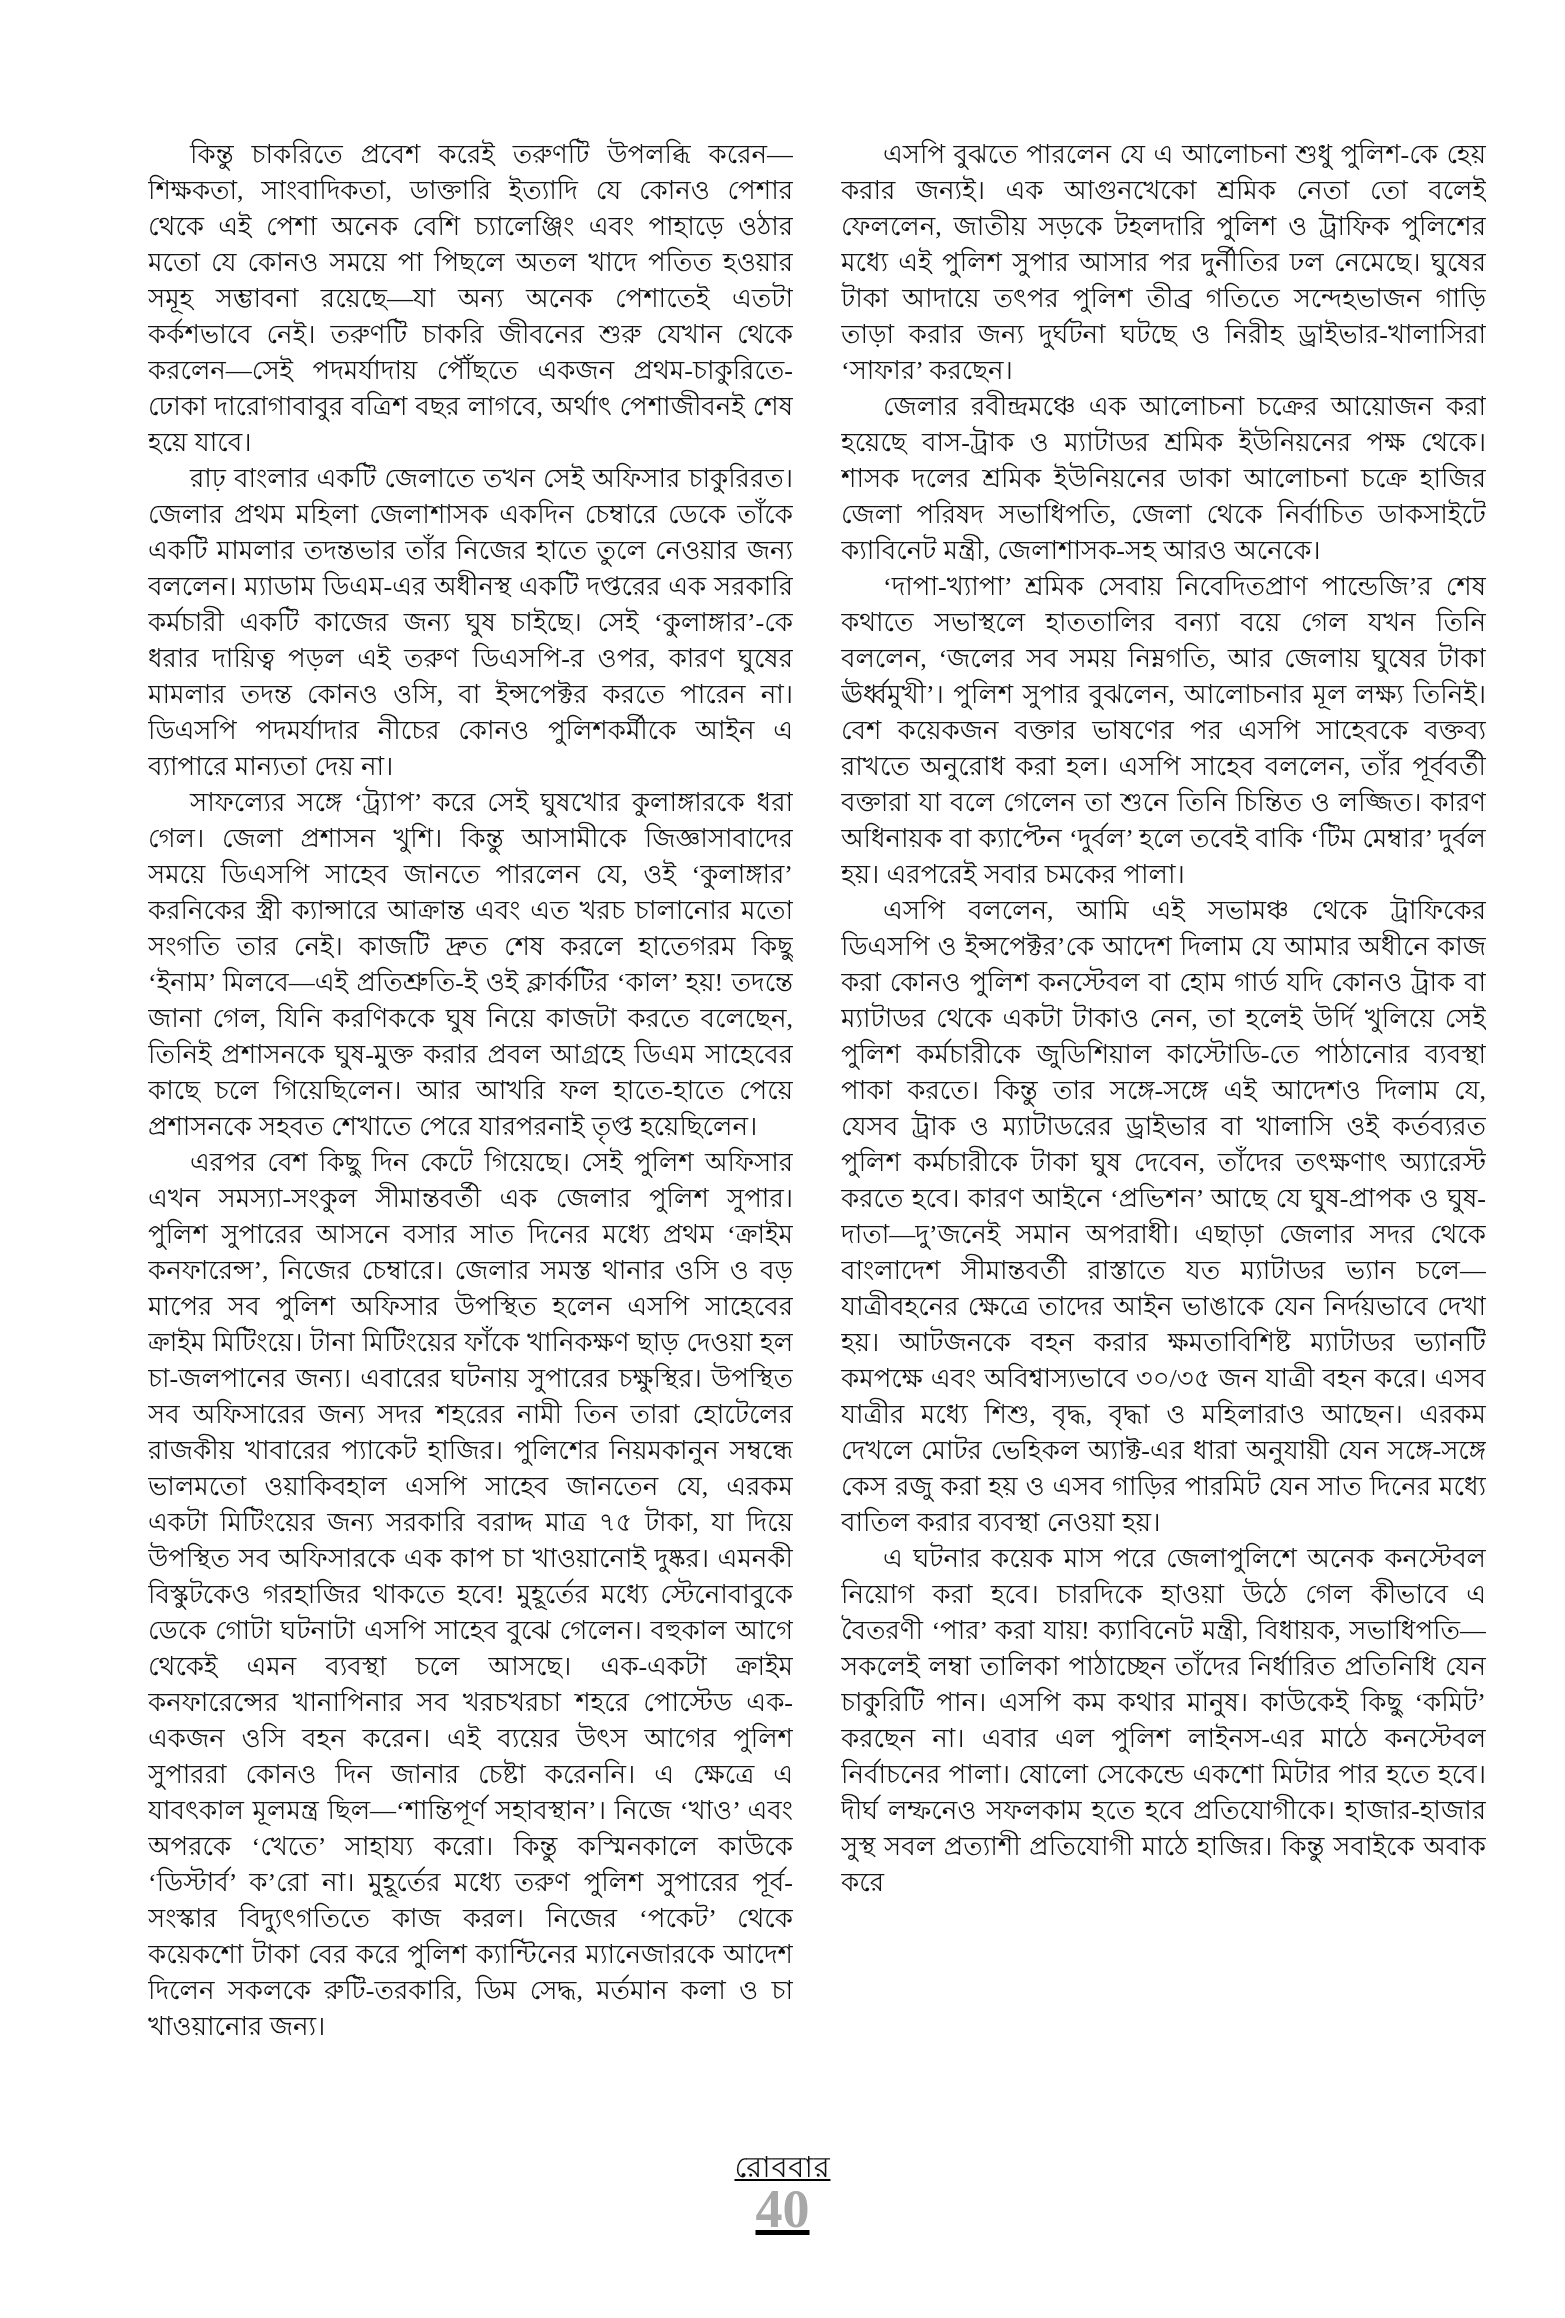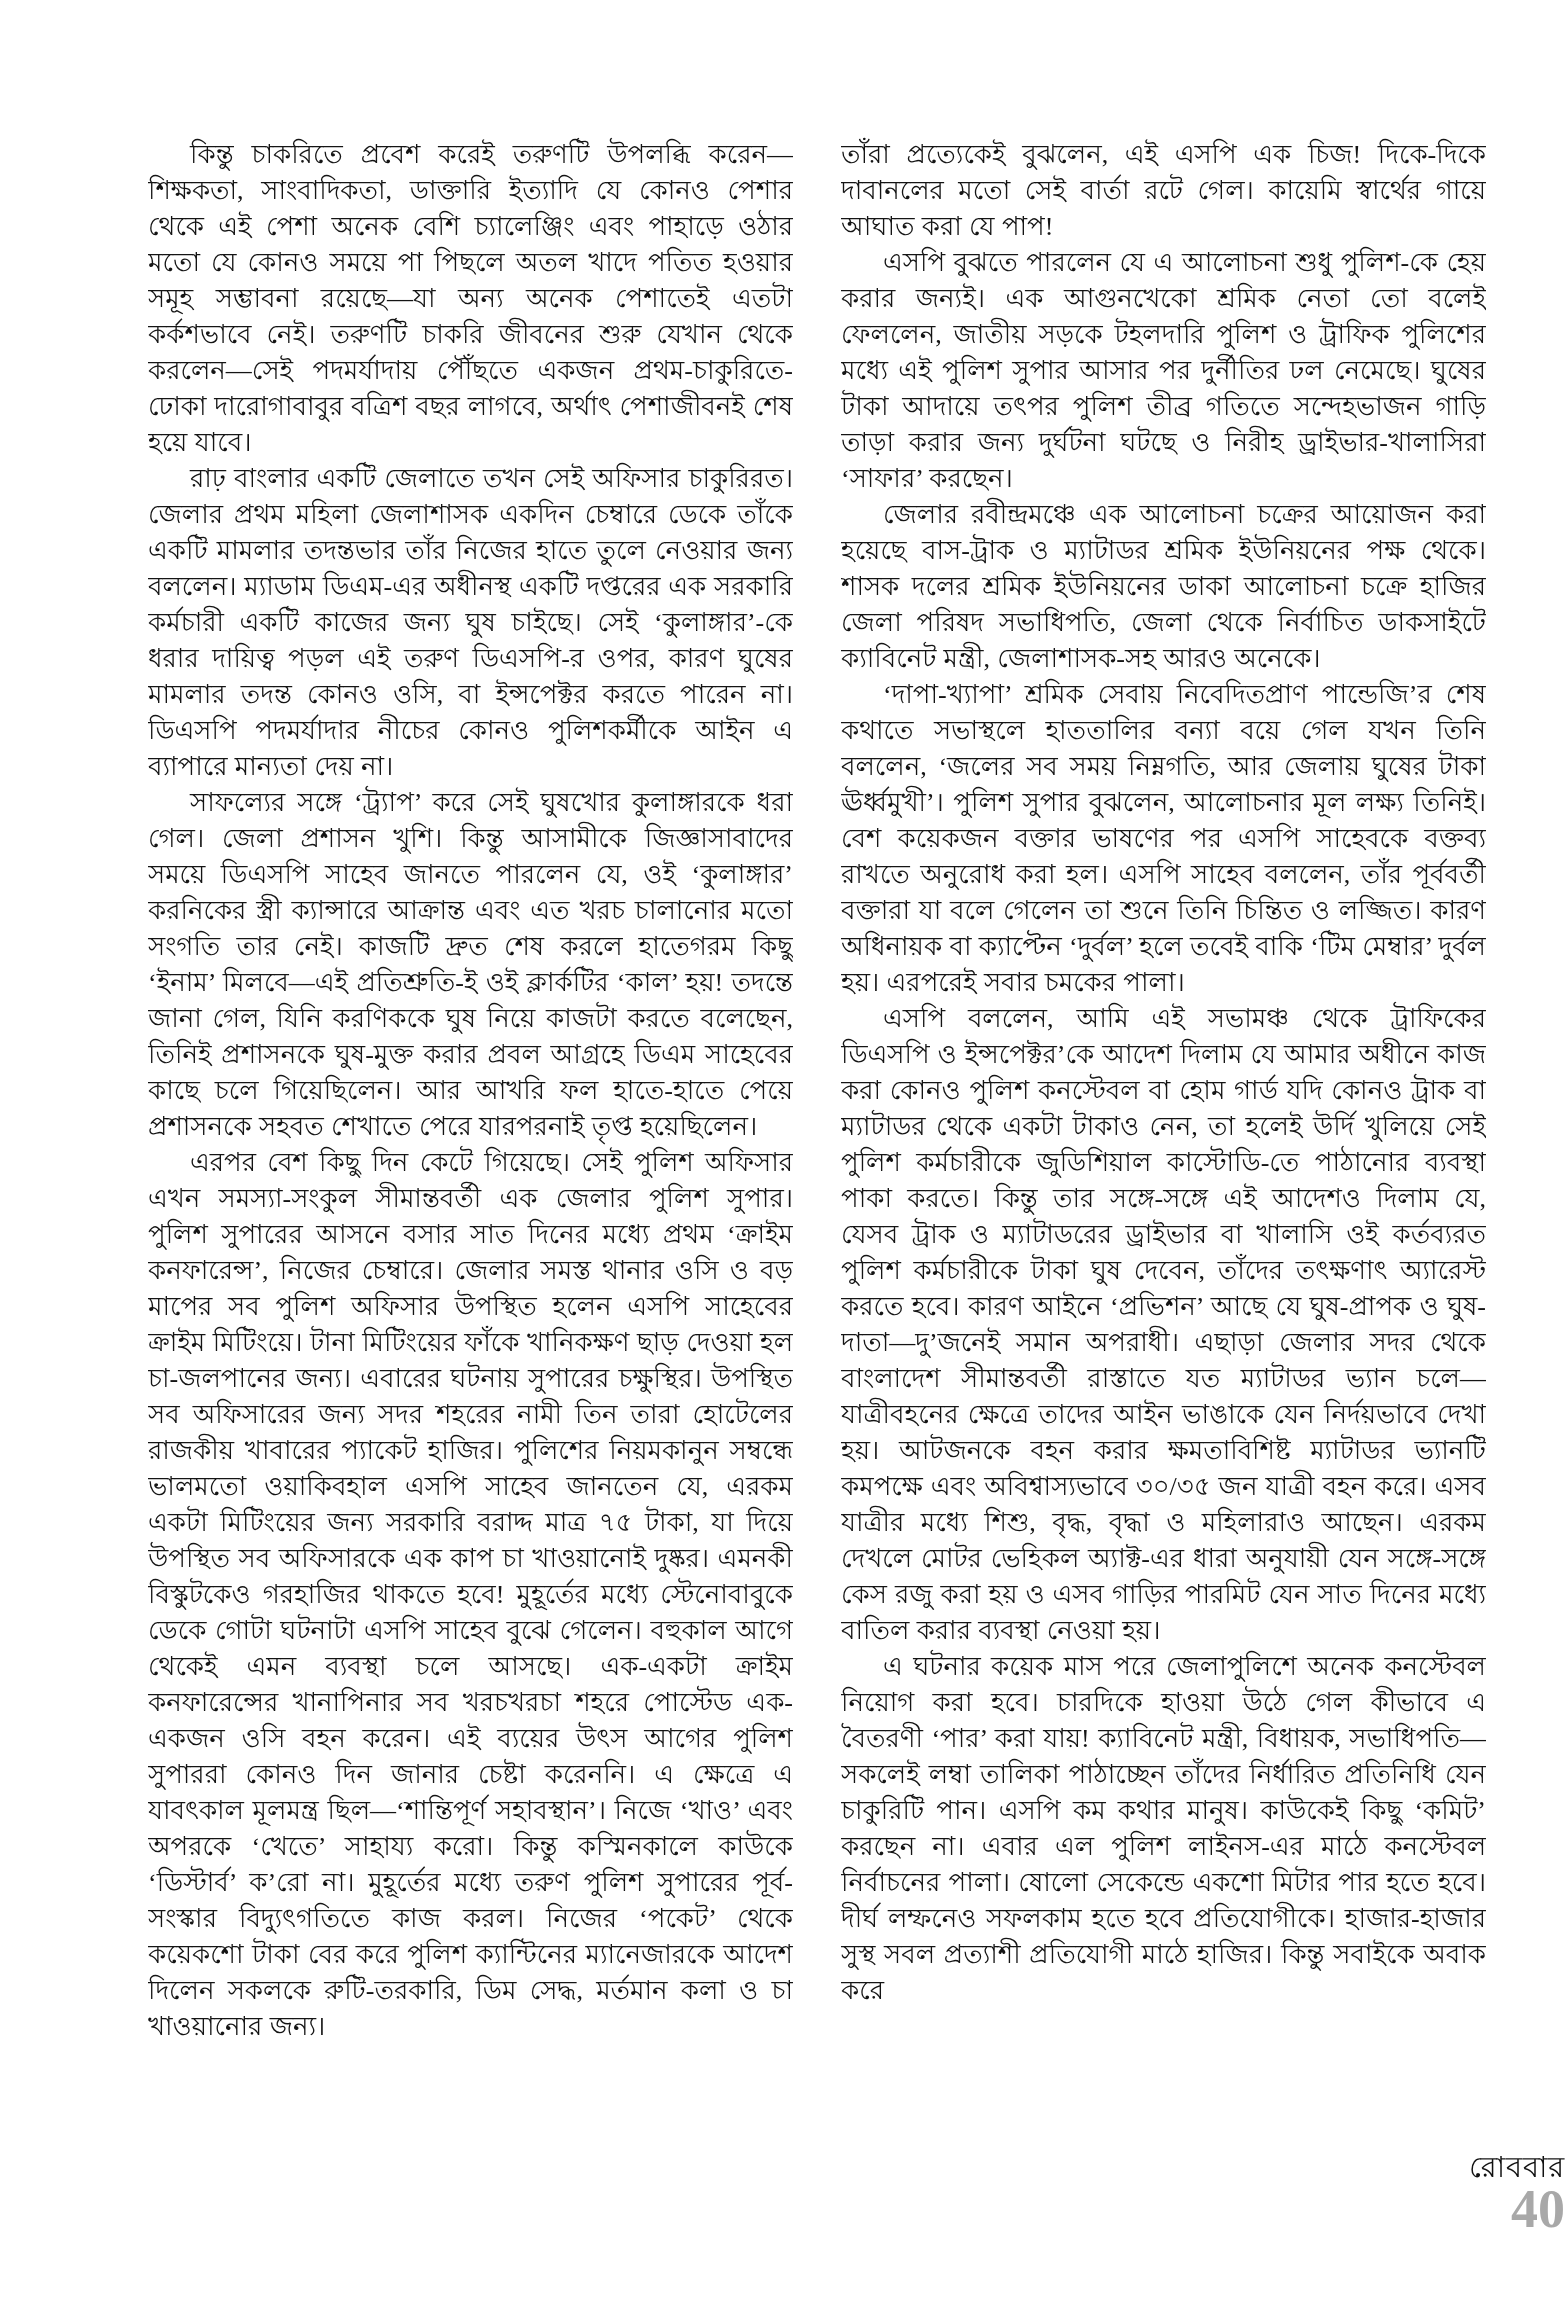--- a/index.html
+++ b/index.html
@@ -43,21 +43,22 @@
     word-spacing: 0.8px;
   }
   .para.indent {
     text-indent: 42px;
   }
   .footer {
     position: absolute;
     top: 2151px;
     left: 0;
     width: 100%;
-    text-align: right;
+    text-align: center;
+    text-decoration: underline;
   }
   .magazine-name {
     font-size: 29px;
     line-height: 32px;
     color: #111111;
     letter-spacing: 0.8px;
   }
   .page-number {
     font-size: 54px;
     line-height: 49px;
@@ -74,21 +75,20 @@
   <div class="columns">
 
     <div class="column">
       <p class="para indent">কিন্তু চাকরিতে প্রবেশ করেই তরুণটি উপলব্ধি করেন—শিক্ষকতা, সাংবাদিকতা, ডাক্তারি ইত্যাদি যে কোনও পেশার থেকে এই পেশা অনেক বেশি চ্যালেঞ্জিং এবং পাহাড়ে ওঠার মতো যে কোনও সময়ে পা পিছলে অতল খাদে পতিত হওয়ার সমূহ সম্ভাবনা রয়েছে—যা অন্য অনেক পেশাতেই এতটা কর্কশভাবে নেই। তরুণটি চাকরি জীবনের শুরু যেখান থেকে করলেন—সেই পদমর্যাদায় পৌঁছতে একজন প্রথম-চাকুরিতে-ঢোকা দারোগাবাবুর বত্রিশ বছর লাগবে, অর্থাৎ পেশাজীবনই শেষ হয়ে যাবে।</p>
       <p class="para indent">রাঢ় বাংলার একটি জেলাতে তখন সেই অফিসার চাকুরিরত। জেলার প্রথম মহিলা জেলাশাসক একদিন চেম্বারে ডেকে তাঁকে একটি মামলার তদন্তভার তাঁর নিজের হাতে তুলে নেওয়ার জন্য বললেন। ম্যাডাম ডিএম-এর অধীনস্থ একটি দপ্তরের এক সরকারি কর্মচারী একটি কাজের জন্য ঘুষ চাইছে। সেই ‘কুলাঙ্গার’-কে ধরার দায়িত্ব পড়ল এই তরুণ ডিএসপি-র ওপর, কারণ ঘুষের মামলার তদন্ত কোনও ওসি, বা ইন্সপেক্টর করতে পারেন না। ডিএসপি পদমর্যাদার নীচের কোনও পুলিশকর্মীকে আইন এ ব্যাপারে মান্যতা দেয় না।</p>
       <p class="para indent">সাফল্যের সঙ্গে ‘ট্র্যাপ’ করে সেই ঘুষখোর কুলাঙ্গারকে ধরা গেল। জেলা প্রশাসন খুশি। কিন্তু আসামীকে জিজ্ঞাসাবাদের সময়ে ডিএসপি সাহেব জানতে পারলেন যে, ওই ‘কুলাঙ্গার’ করনিকের স্ত্রী ক্যান্সারে আক্রান্ত এবং এত খরচ চালানোর মতো সংগতি তার নেই। কাজটি দ্রুত শেষ করলে হাতেগরম কিছু ‘ইনাম’ মিলবে—এই প্রতিশ্রুতি-ই ওই ক্লার্কটির ‘কাল’ হয়! তদন্তে জানা গেল, যিনি করণিককে ঘুষ নিয়ে কাজটা করতে বলেছেন, তিনিই প্রশাসনকে ঘুষ-মুক্ত করার প্রবল আগ্রহে ডিএম সাহেবের কাছে চলে গিয়েছিলেন। আর আখরি ফল হাতে-হাতে পেয়ে প্রশাসনকে সহবত শেখাতে পেরে যারপরনাই তৃপ্ত হয়েছিলেন।</p>
       <p class="para indent">এরপর বেশ কিছু দিন কেটে গিয়েছে। সেই পুলিশ অফিসার এখন সমস্যা-সংকুল সীমান্তবর্তী এক জেলার পুলিশ সুপার। পুলিশ সুপারের আসনে বসার সাত দিনের মধ্যে প্রথম ‘ক্রাইম কনফারেন্স’, নিজের চেম্বারে। জেলার সমস্ত থানার ওসি ও বড় মাপের সব পুলিশ অফিসার উপস্থিত হলেন এসপি সাহেবের ক্রাইম মিটিংয়ে। টানা মিটিংয়ের ফাঁকে খানিকক্ষণ ছাড় দেওয়া হল চা-জলপানের জন্য। এবারের ঘটনায় সুপারের চক্ষুস্থির। উপস্থিত সব অফিসারের জন্য সদর শহরের নামী তিন তারা হোটেলের রাজকীয় খাবারের প্যাকেট হাজির। পুলিশের নিয়মকানুন সম্বন্ধে ভালমতো ওয়াকিবহাল এসপি সাহেব জানতেন যে, এরকম একটা মিটিংয়ের জন্য সরকারি বরাদ্দ মাত্র ৭৫ টাকা, যা দিয়ে উপস্থিত সব অফিসারকে এক কাপ চা খাওয়ানোই দুষ্কর। এমনকী বিস্কুটকেও গরহাজির থাকতে হবে! মুহূর্তের মধ্যে স্টেনোবাবুকে ডেকে গোটা ঘটনাটা এসপি সাহেব বুঝে গেলেন। বহুকাল আগে থেকেই এমন ব্যবস্থা চলে আসছে। এক-একটা ক্রাইম কনফারেন্সের খানাপিনার সব খরচখরচা শহরে পোস্টেড এক-একজন ওসি বহন করেন। এই ব্যয়ের উৎস আগের পুলিশ সুপাররা কোনও দিন জানার চেষ্টা করেননি। এ ক্ষেত্রে এ যাবৎকাল মূলমন্ত্র ছিল—‘শান্তিপূর্ণ সহাবস্থান’। নিজে ‘খাও’ এবং অপরকে ‘খেতে’ সাহায্য করো। কিন্তু কস্মিনকালে কাউকে ‘ডিস্টার্ব’ ক’রো না। মুহূর্তের মধ্যে তরুণ পুলিশ সুপারের পূর্ব-সংস্কার বিদ্যুৎগতিতে কাজ করল। নিজের ‘পকেট’ থেকে কয়েকশো টাকা বের করে পুলিশ ক্যান্টিনের ম্যানেজারকে আদেশ দিলেন সকলকে রুটি-তরকারি, ডিম সেদ্ধ, মর্তমান কলা ও চা খাওয়ানোর জন্য।</p>
     </div>
 
     <div class="column">
-      <p class="para">তাঁরা প্রত্যেকেই বুঝলেন, এই এসপি এক চিজ! দিকে-দিকে দাবানলের মতো সেই বার্তা রটে গেল। কায়েমি স্বার্থের গায়ে আঘাত করা যে পাপ!</p>
       <p class="para indent">এসপি বুঝতে পারলেন যে এ আলোচনা শুধু পুলিশ-কে হেয় করার জন্যই। এক আগুনখেকো শ্রমিক নেতা তো বলেই ফেললেন, জাতীয় সড়কে টহলদারি পুলিশ ও ট্রাফিক পুলিশের মধ্যে এই পুলিশ সুপার আসার পর দুর্নীতির ঢল নেমেছে। ঘুষের টাকা আদায়ে তৎপর পুলিশ তীব্র গতিতে সন্দেহভাজন গাড়ি তাড়া করার জন্য দুর্ঘটনা ঘটছে ও নিরীহ ড্রাইভার-খালাসিরা ‘সাফার’ করছেন।</p>
       <p class="para indent">জেলার রবীন্দ্রমঞ্চে এক আলোচনা চক্রের আয়োজন করা হয়েছে বাস-ট্রাক ও ম্যাটাডর শ্রমিক ইউনিয়নের পক্ষ থেকে। শাসক দলের শ্রমিক ইউনিয়নের ডাকা আলোচনা চক্রে হাজির জেলা পরিষদ সভাধিপতি, জেলা থেকে নির্বাচিত ডাকসাইটে ক্যাবিনেট মন্ত্রী, জেলাশাসক-সহ আরও অনেকে।</p>
       <p class="para indent">‘দাপা-খ্যাপা’ শ্রমিক সেবায় নিবেদিতপ্রাণ পান্ডেজি’র শেষ কথাতে সভাস্থলে হাততালির বন্যা বয়ে গেল যখন তিনি বললেন, ‘জলের সব সময় নিম্নগতি, আর জেলায় ঘুষের টাকা ঊর্ধ্বমুখী’। পুলিশ সুপার বুঝলেন, আলোচনার মূল লক্ষ্য তিনিই। বেশ কয়েকজন বক্তার ভাষণের পর এসপি সাহেবকে বক্তব্য রাখতে অনুরোধ করা হল। এসপি সাহেব বললেন, তাঁর পূর্ববর্তী বক্তারা যা বলে গেলেন তা শুনে তিনি চিন্তিত ও লজ্জিত। কারণ অধিনায়ক বা ক্যাপ্টেন ‘দুর্বল’ হলে তবেই বাকি ‘টিম মেম্বার’ দুর্বল হয়। এরপরেই সবার চমকের পালা।</p>
       <p class="para indent">এসপি বললেন, আমি এই সভামঞ্চ থেকে ট্রাফিকের ডিএসপি ও ইন্সপেক্টর’কে আদেশ দিলাম যে আমার অধীনে কাজ করা কোনও পুলিশ কনস্টেবল বা হোম গার্ড যদি কোনও ট্রাক বা ম্যাটাডর থেকে একটা টাকাও নেন, তা হলেই উর্দি খুলিয়ে সেই পুলিশ কর্মচারীকে জুডিশিয়াল কাস্টোডি-তে পাঠানোর ব্যবস্থা পাকা করতে। কিন্তু তার সঙ্গে-সঙ্গে এই আদেশও দিলাম যে, যেসব ট্রাক ও ম্যাটাডরের ড্রাইভার বা খালাসি ওই কর্তব্যরত পুলিশ কর্মচারীকে টাকা ঘুষ দেবেন, তাঁদের তৎক্ষণাৎ অ্যারেস্ট করতে হবে। কারণ আইনে ‘প্রভিশন’ আছে যে ঘুষ-প্রাপক ও ঘুষ-দাতা—দু’জনেই সমান অপরাধী। এছাড়া জেলার সদর থেকে বাংলাদেশ সীমান্তবর্তী রাস্তাতে যত ম্যাটাডর ভ্যান চলে—যাত্রীবহনের ক্ষেত্রে তাদের আইন ভাঙাকে যেন নির্দয়ভাবে দেখা হয়। আটজনকে বহন করার ক্ষমতাবিশিষ্ট ম্যাটাডর ভ্যানটি কমপক্ষে এবং অবিশ্বাস্যভাবে ৩০/৩৫ জন যাত্রী বহন করে। এসব যাত্রীর মধ্যে শিশু, বৃদ্ধ, বৃদ্ধা ও মহিলারাও আছেন। এরকম দেখলে মোটর ভেহিকল অ্যাক্ট-এর ধারা অনুযায়ী যেন সঙ্গে-সঙ্গে কেস রজু করা হয় ও এসব গাড়ির পারমিট যেন সাত দিনের মধ্যে বাতিল করার ব্যবস্থা নেওয়া হয়।</p>
       <p class="para indent">এ ঘটনার কয়েক মাস পরে জেলাপুলিশে অনেক কনস্টেবল নিয়োগ করা হবে। চারদিকে হাওয়া উঠে গেল কীভাবে এ বৈতরণী ‘পার’ করা যায়! ক্যাবিনেট মন্ত্রী, বিধায়ক, সভাধিপতি—সকলেই লম্বা তালিকা পাঠাচ্ছেন তাঁদের নির্ধারিত প্রতিনিধি যেন চাকুরিটি পান। এসপি কম কথার মানুষ। কাউকেই কিছু ‘কমিট’ করছেন না। এবার এল পুলিশ লাইনস-এর মাঠে কনস্টেবল নির্বাচনের পালা। ষোলো সেকেন্ডে একশো মিটার পার হতে হবে। দীর্ঘ লম্ফনেও সফলকাম হতে হবে প্রতিযোগীকে। হাজার-হাজার সুস্থ সবল প্রত্যাশী প্রতিযোগী মাঠে হাজির। কিন্তু সবাইকে অবাক করে</p>
     </div>
 
   </div>
 
   <div class="footer">

